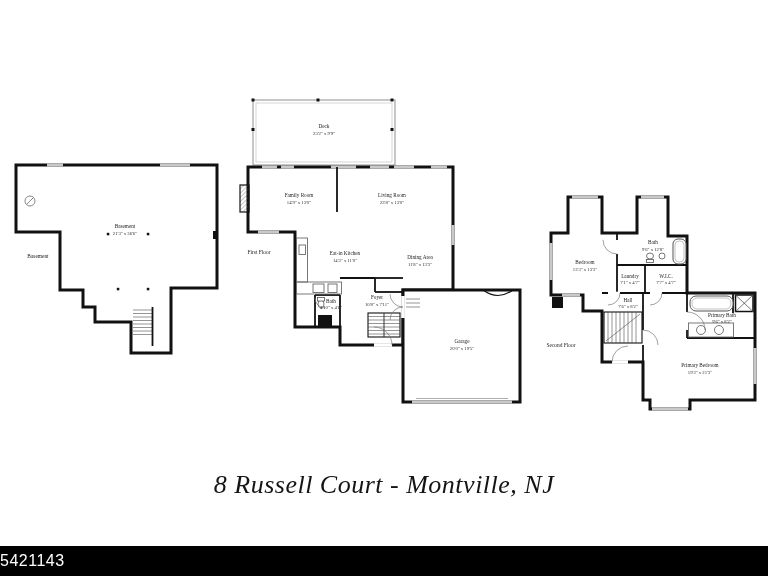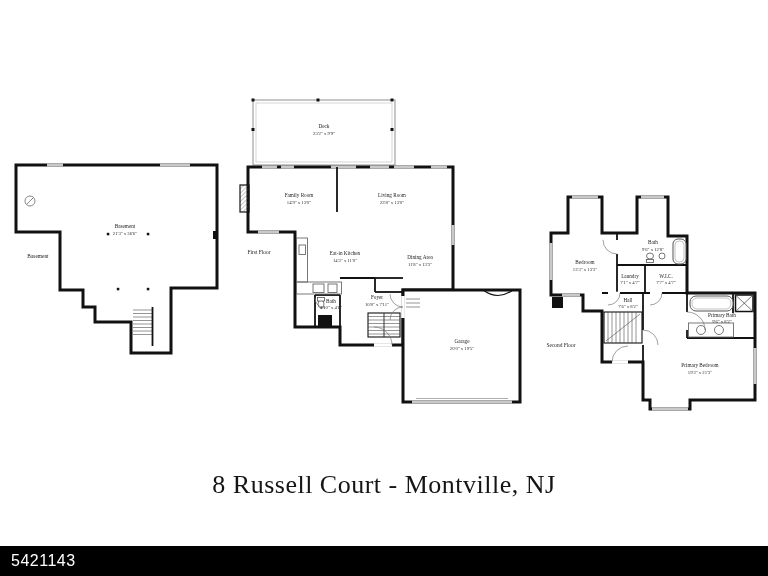--- a/index.html
+++ b/index.html
@@ -15,24 +15,24 @@
   .gap{stroke:#fff;stroke-width:3.6;fill:none;}
   .gap2{stroke:#fff;stroke-width:2.6;fill:none;}
   .fx{stroke:#6a6a6a;stroke-width:0.9;fill:none;}
   .fx2{stroke:#999;stroke-width:0.6;fill:none;}
   .arc{stroke:#777;stroke-width:0.7;fill:none;}
   .tr{stroke:#3c3c3c;stroke-width:0.55;fill:none;}
   .blk{fill:#111;stroke:none;}
   .deckline{stroke:#9a9a9a;stroke-width:1.1;fill:#fff;}
   .deckline2{stroke:#c4c4c4;stroke-width:0.7;fill:none;}
   #title-row{position:absolute;left:0;top:470px;width:100%;text-align:center;
-    font-family:"Liberation Serif",serif;font-size:26px;color:#151515;letter-spacing:.5px;}
+    font-family:"Liberation Serif",serif;font-size:26px;color:#151515;letter-spacing:.5px;font-style:italic;}
   #footer-bar{position:absolute;left:0;top:546px;width:100%;height:30px;background:#000;
     color:#fff;font-family:"Liberation Sans",sans-serif;font-size:16px;line-height:30px;}
-  #footer-bar span{padding-left:11px;letter-spacing:.5px;}
+  #footer-bar span{letter-spacing:.5px;}
 </style>
 </head>
 <body>
 
 <div id="screen">
 
   <svg id="plansvg" width="768" height="545" viewBox="0 0 768 545">
     <defs>
       <pattern id="hatch" width="3" height="3" patternTransform="rotate(45)" patternUnits="userSpaceOnUse">
         <line x1="0" y1="0" x2="0" y2="3" stroke="#555" stroke-width="0.7"></line>

